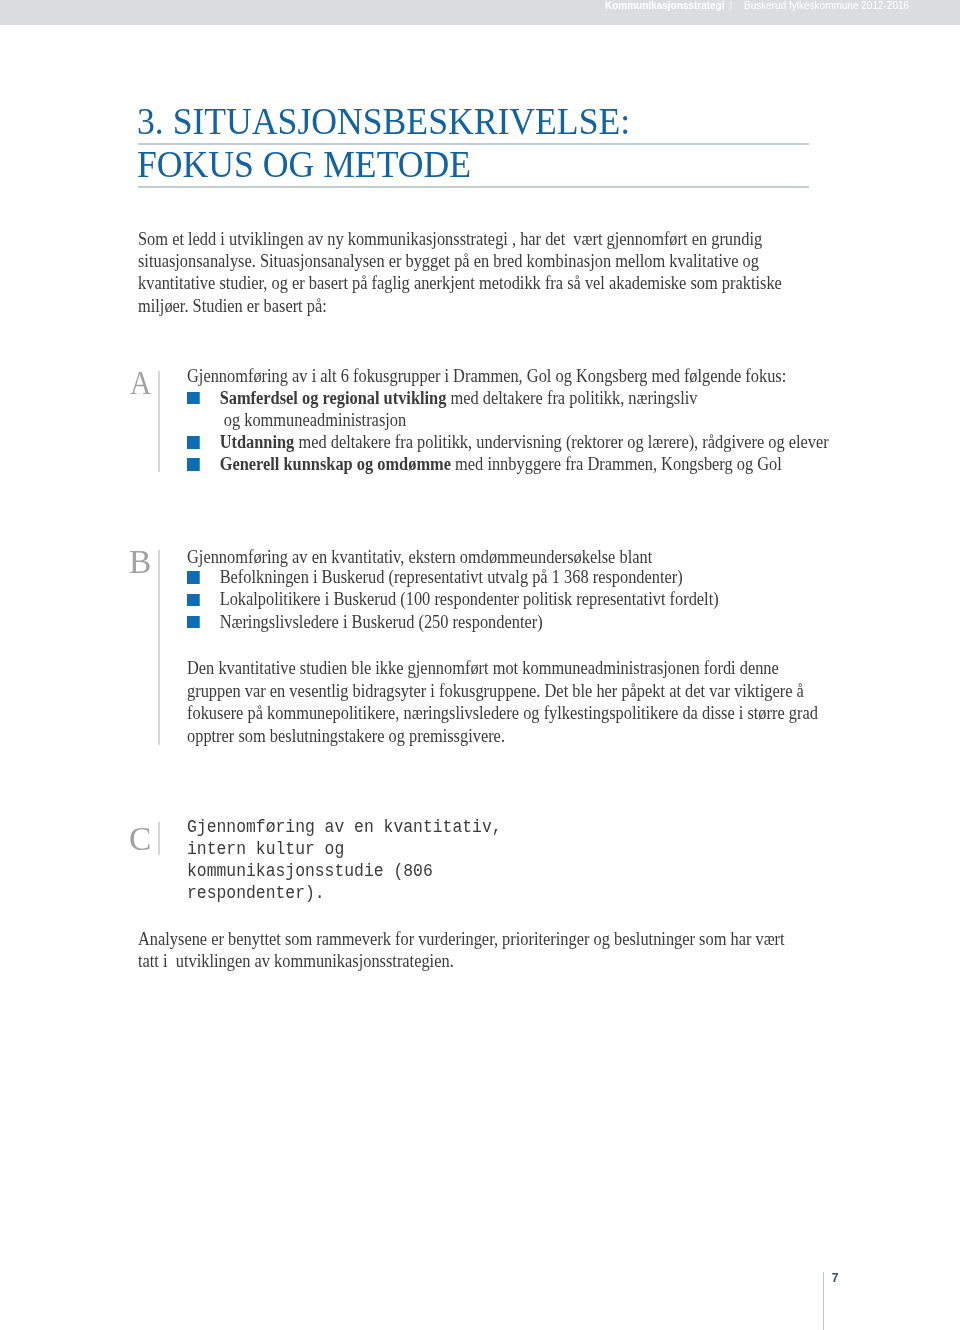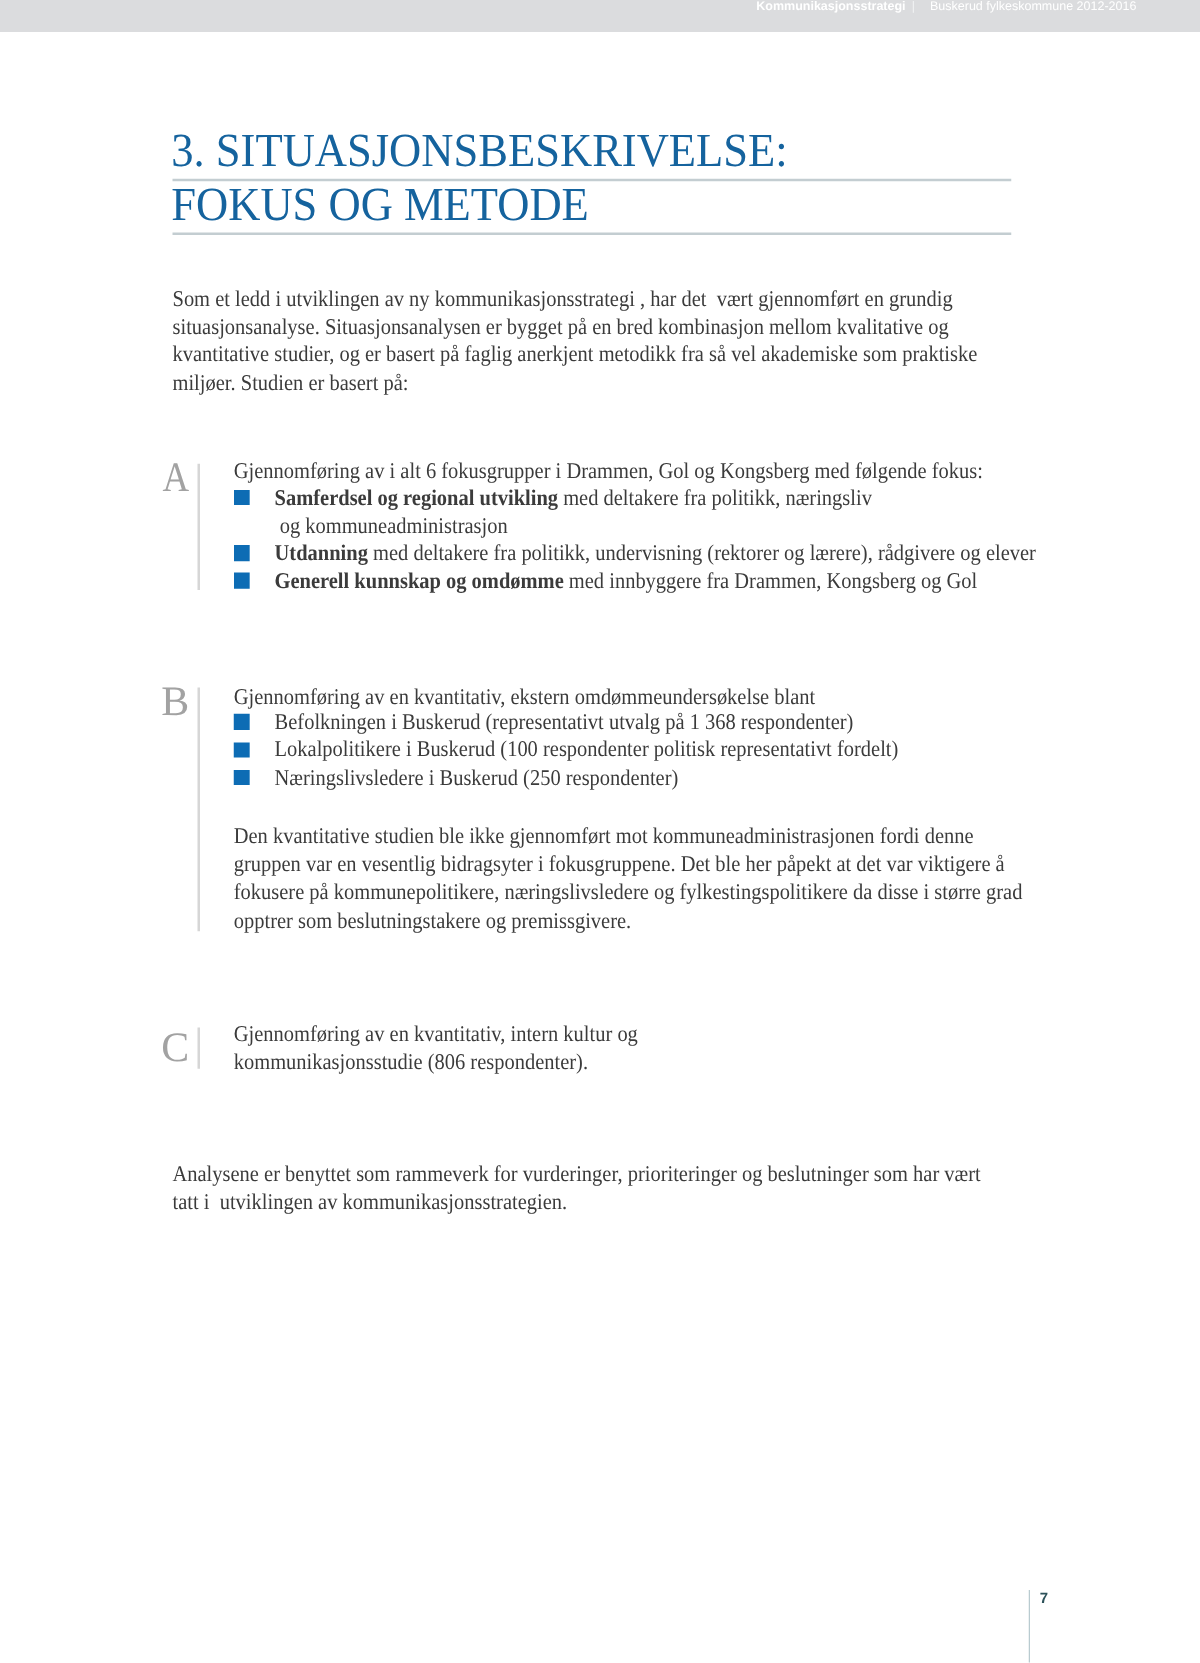--- a/index.html
+++ b/index.html
@@ -139,21 +139,21 @@
           <li><span class="bsq"></span><span>Lokalpolitikere i Buskerud (100 respondenter politisk representativt fordelt)</span></li>
           <li><span class="bsq"></span><span>Næringslivsledere i Buskerud (250 respondenter)</span></li>
         </ul>
       <div class="para" style="margin-top:24.1px; width:700px;">Den kvantitative studien ble ikke gjennomført mot kommuneadministrasjonen fordi denne gruppen var en vesentlig bidragsyter i fokusgruppene. Det ble her påpekt at det var viktigere å fokusere på kommunepolitikere, næringslivsledere og fylkestingspolitikere da disse i større grad opptrer som beslutningstakere og premissgivere.</div>
     </div>
   </div>
 
   <div class="sec" id="sec-c" style="left:137.5px; top:815.5px; width:700px;">
     <div class="letter" style="top:6.2px; left:-8.5px;">C</div>
     <div class="vline" style="top:6.3px; height:33.2px;"></div>
-    <div class="body" style="width:400px;">
+    <div class="body" style="width:400px;font-family:Liberation Mono, monospace;">
       <div class="lead" style="width:370px;">Gjennomføring av en kvantitativ, intern kultur og kommunikasjonsstudie (806 respondenter).</div>
     </div>
   </div>
 
   <div class="closing" style="top:927.9px;">Analysene er benyttet som rammeverk for vurderinger, prioriteringer og beslutninger som har vært tatt i  utviklingen av kommunikasjonsstrategien.</div>
 
   <div class="pagenum-rule"></div>
   <div class="pagenum">7</div>
 </div>
 

